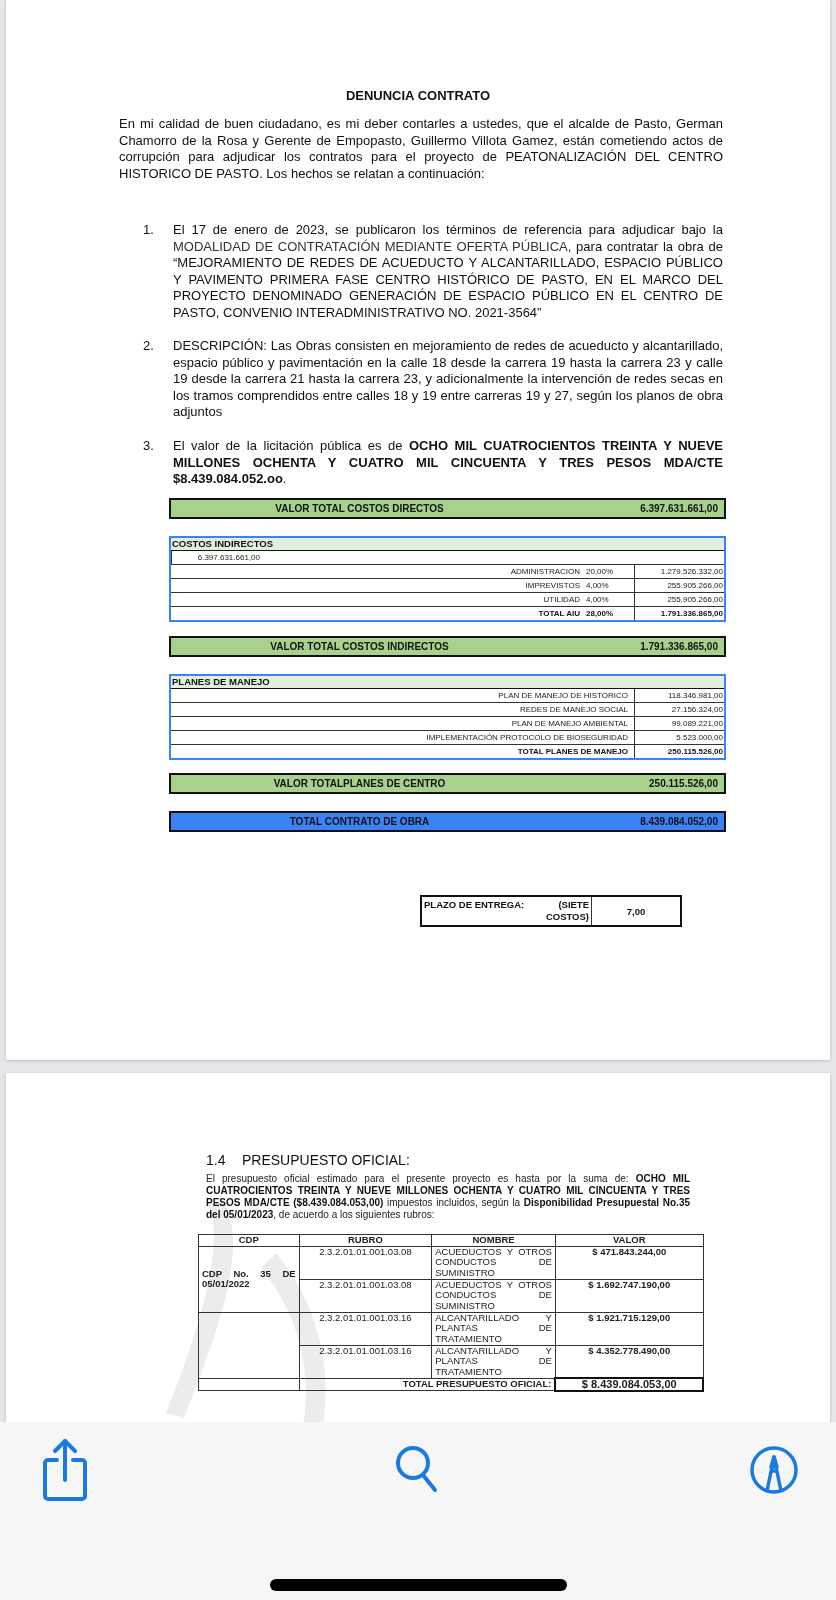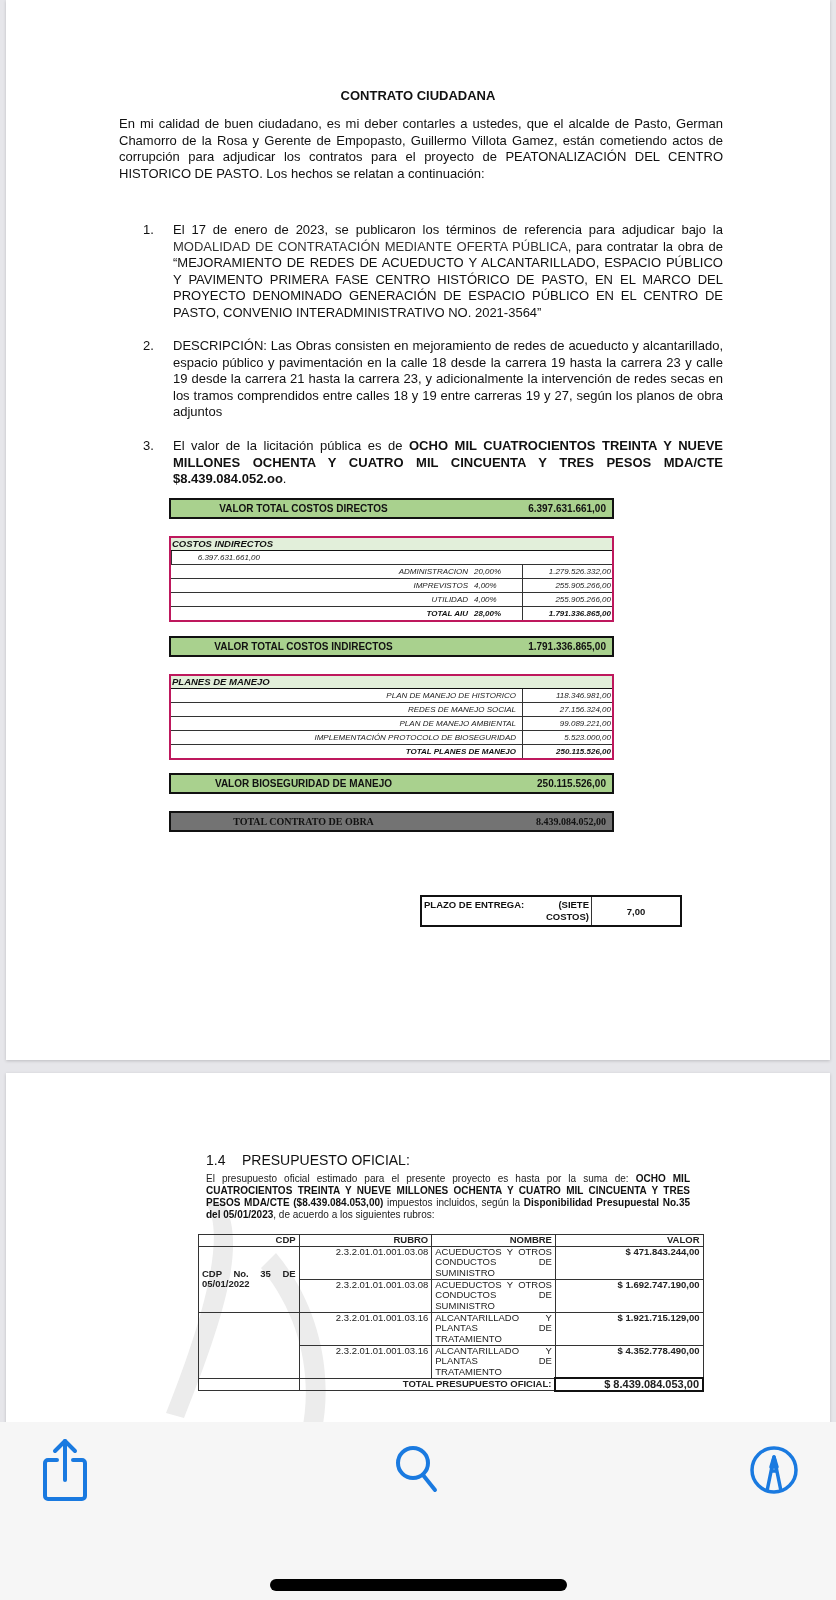--- a/index.html
+++ b/index.html
@@ -22,31 +22,31 @@
   }
   .item { position:absolute; left:137px; width:580px; font-size:13px; line-height:16.5px; }
   .item .num { position:absolute; left:0; top:0; width:24px; }
   .item .body { margin-left:30px; text-align:justify; }
   #item1 { top:222px; }
   #item2 { top:338px; }
   #item3 { top:438px; }
   .gray { color:#333; }
 
   
-  .xl { position:absolute; left:163px; width:445px; font-family:"Liberation Sans", sans-serif; font-size:9px; }
+  .xl { position:absolute; left:163px; width:557px; font-family:"Liberation Sans", sans-serif; font-size:9px; }
   .bar {
     border:2px solid #111; background:#a9d18e; height:21px;
     display:flex; align-items:center; font-weight:bold; font-size:10px;
     box-sizing:border-box;
   }
   .bar .lbl { flex:1; text-align:center; padding-right:60px; }
   .bar .val { width:110px; text-align:right; padding-right:6px; }
-  .bar.gray-bar { background:#737373;font-family:Liberation Serif, serif; }
-
-  .grid { border:2px solid #be185d; box-sizing:border-box;font-style:italic; }
+  .bar.gray-bar { background:#3b82f6; }
+
+  .grid { border:2px solid #3b82f6; box-sizing:border-box; }
   .grid .hdr { background:#e2efda; height:12px; line-height:12px; font-weight:bold; font-size:9.5px; padding-left:1px; border-bottom:1px solid #111; }
   .grid .row { display:flex; height:13px; line-height:13px; border-bottom:1px solid #333; }
   .grid .row:last-child { border-bottom:none; }
   .grid .row .c1 { flex:1; text-align:right; padding-right:6px; font-size:8px; color:#222; }
   .grid .row .pct { width:48px; text-align:left; font-size:8px; color:#222; }
   .grid .row .c2 { width:88px; text-align:right; border-left:1px solid #333; padding-right:1px; font-size:8px; color:#222; }
   .grid .row.bold .c1, .grid .row.bold .c2, .grid .row.bold .pct { font-weight:bold; color:#111; }
 
   .plazo {
     position:absolute; left:444px; top:895px; width:262px; height:32px;
@@ -64,41 +64,41 @@
   .p2-text {
     position:absolute; left:200px; top:100px; width:484px;
     font-size:10px; line-height:12px; text-align:justify; color:#222;
   }
   .p2-text b { color:#111; }
   .cdp-table {
     position:absolute; left:192px; top:161px; width:506px; border-collapse:collapse;
     font-size:9.5px; color:#222;
   }
   .cdp-table td, .cdp-table th {
-    border:1px solid #333; vertical-align:top; padding:0 3px; line-height:10.5px; font-weight:normal; text-align:right;
+    border:1px solid #333; vertical-align:top; padding:0 3px; line-height:10.5px; font-weight:normal; text-align:center;
   }
   .cdp-table th { font-weight:bold; }
   .cdp-table .cdp-cell { vertical-align:middle; font-weight:bold; text-align:justify; }
   .cdp-table .val { font-weight:bold; }
   .cdp-table .total-lbl { text-align:right; font-weight:bold; }
   .cdp-table .total-val { font-weight:bold; font-size:11px; border:2px solid #111; }
 
   
   .toolbar { position:absolute; left:0; top:1422px; width:836px; height:178px; background:#f6f6f6; }
   .tb-btn { position:absolute; top:20px; width:50px; height:56px; display:flex; align-items:center; justify-content:center; cursor:pointer; }
   #share-btn { left:40px; }
   #search-btn { left:393px; }
   #markup-btn { left:749px; }
   .home-indicator { position:absolute; left:270px; top:1579px; width:297px; height:12px; background:#000; border-radius:6px; }
 </style>
 </head>
 <body>
 
 <div class="page" id="page1">
-  <div class="title">CONTRATO CIUDADANA</div>
+  <div class="title">DENUNCIA CONTRATO</div>
   <div class="intro">En mi calidad de buen ciudadano, es mi deber contarles a ustedes, que el alcalde de Pasto, German Chamorro de la Rosa y Gerente de Empopasto, Guillermo Villota Gamez, están cometiendo actos de corrupción para adjudicar los contratos para el proyecto de PEATONALIZACIÓN DEL CENTRO HISTORICO DE PASTO. Los hechos se relatan a continuación:</div>
 
   <div class="item" id="item1">
     <span class="num">1.</span>
     <div class="body">
       <span>El 17 de enero de 2023, se publicaron los términos de referencia para adjudicar bajo la </span><span class="gray">MODALIDAD DE CONTRATACIÓN MEDIANTE OFERTA PÚBLICA,</span><span> para contratar la obra de “MEJORAMIENTO DE REDES DE ACUEDUCTO Y ALCANTARILLADO, ESPACIO PÚBLICO Y PAVIMENTO PRIMERA FASE CENTRO HISTÓRICO DE PASTO, EN EL MARCO DEL PROYECTO DENOMINADO GENERACIÓN DE ESPACIO PÚBLICO EN EL CENTRO DE PASTO, CONVENIO INTERADMINISTRATIVO NO. 2021-3564”</span>
     </div>
   </div>
 
   <div class="item" id="item2">
@@ -177,21 +177,21 @@
       </div>
       <div class="row bold">
         <span class="c1">TOTAL PLANES DE MANEJO</span>
         <span class="c2">250.115.526,00</span>
       </div>
     </div>
   </div>
 
   <div class="xl" style="top:773px;">
     <div class="bar">
-      <span class="lbl">VALOR BIOSEGURIDAD DE MANEJO</span>
+      <span class="lbl">VALOR TOTALPLANES DE CENTRO</span>
       <span class="val">250.115.526,00</span>
     </div>
   </div>
 
   <div class="xl" style="top:811px;">
     <div class="bar gray-bar">
       <span class="lbl">TOTAL CONTRATO DE OBRA</span>
       <span class="val">8.439.084.052,00</span>
     </div>
   </div>

